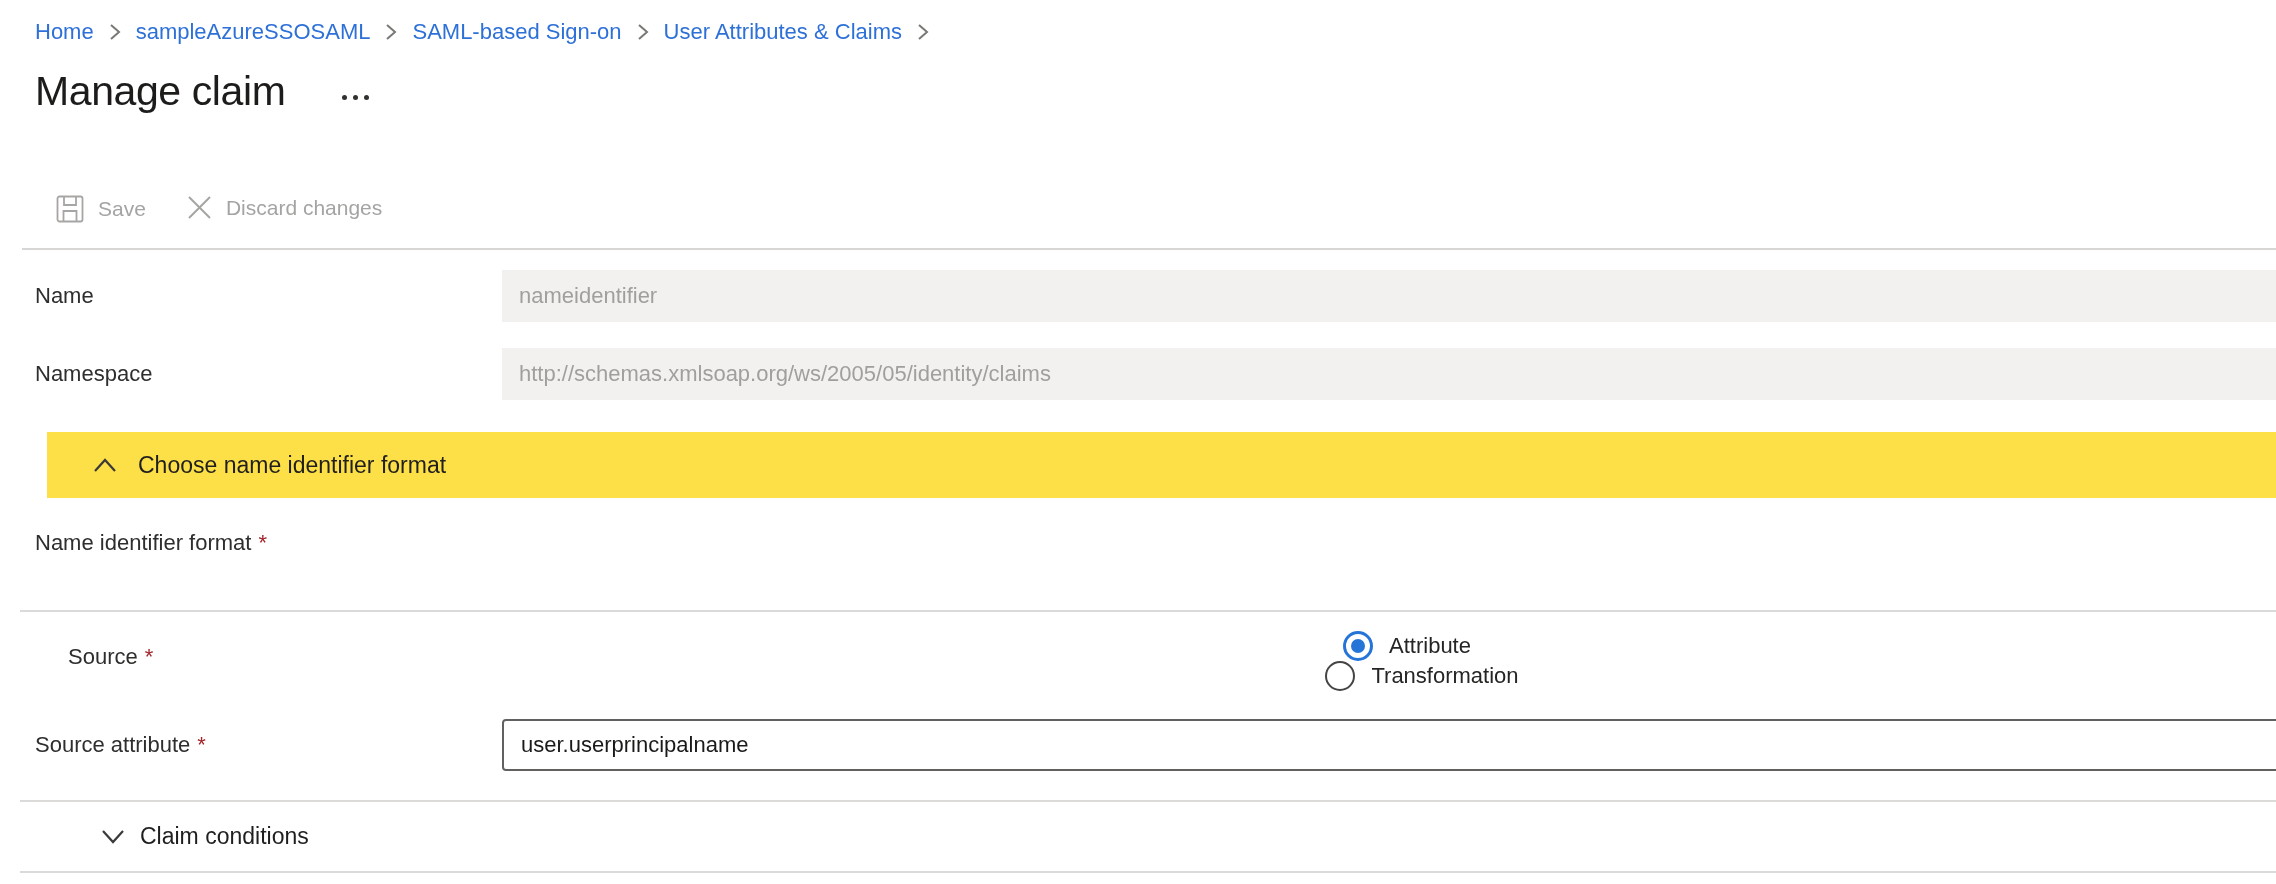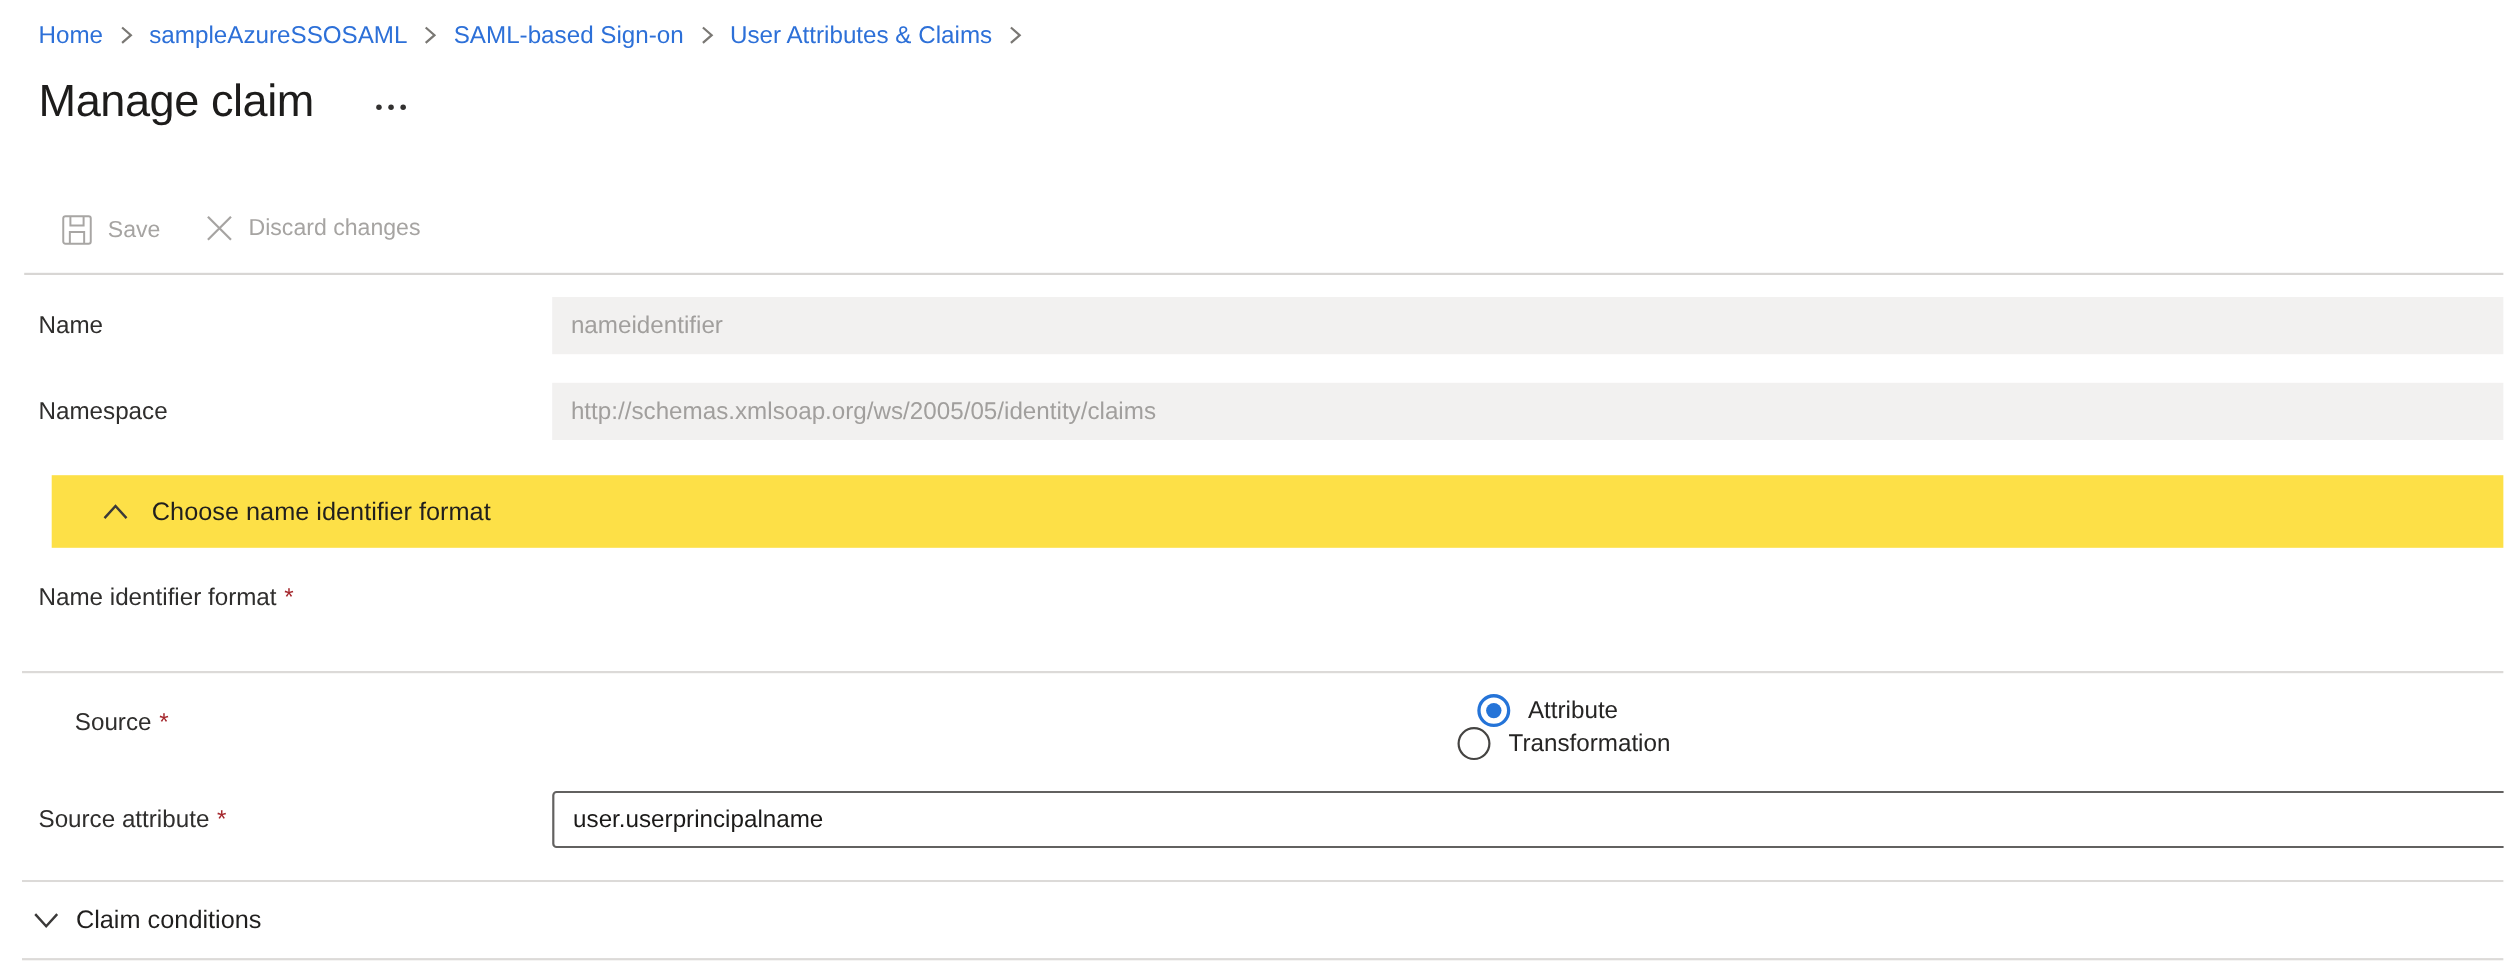--- a/index.html
+++ b/index.html
@@ -61,21 +61,21 @@
   
   .section-bar {
     position: absolute; left: 18px; right: 0; top: 432px; height: 66px;
     background: #fde047; display: flex; align-items: center; padding-left: 46px;
     cursor: pointer;
     margin-left: 29px;
   }
   .section-title { font-size: 23px; color: #201f1e; margin-left: 21px; }
   .collapsed-bar {
     position: absolute; left: 0; right: 0; top: 802px; height: 69px;
-    background: #ffffff; display: flex; align-items: center; padding-left: 30px;
+    background: #ffffff; display: flex; align-items: center; padding-left: 101px;
     cursor: pointer;
   }
   .collapsed-bar .section-title { margin-left: 15px; }
 
   .divider { position: absolute; left: 20px; right: 0; height: 2px; background: #dcdad8; }
   #divider-1 { top: 610px; }
   #divider-2 { top: 800px; }
   #divider-3 { top: 871px; }
 
   

